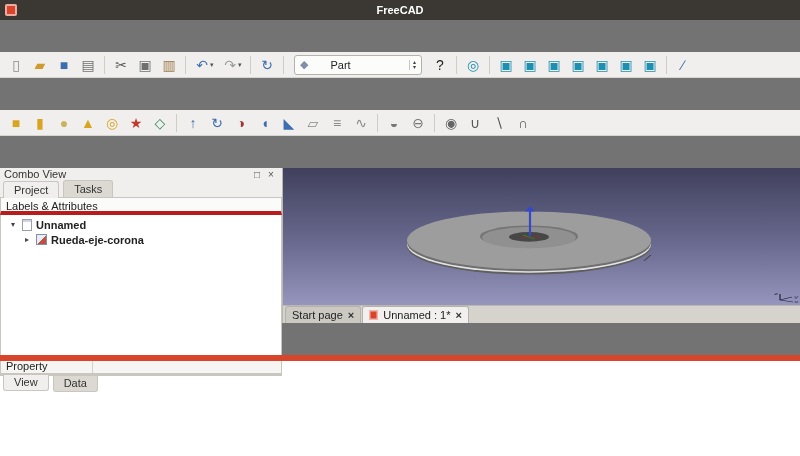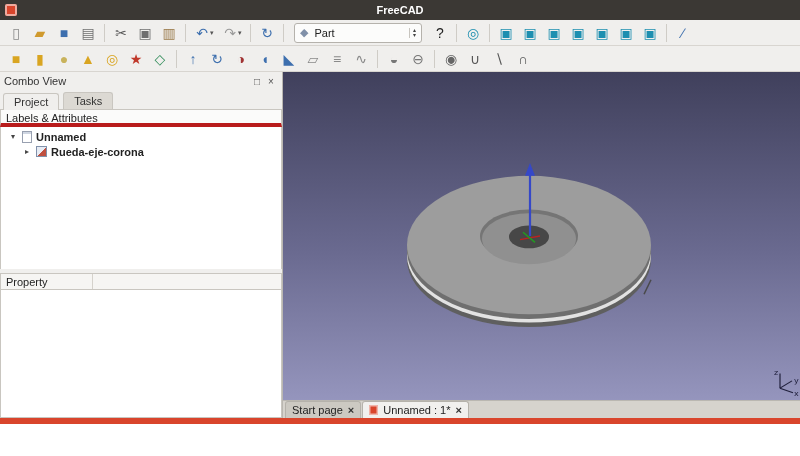--- a/index.html
+++ b/index.html
@@ -1,35 +1,35 @@
 <!DOCTYPE html>
 <html><head>
 <meta charset="utf-8">
 <style>
   * { margin:0; padding:0; box-sizing:border-box; }
   html,body { width:800px; height:456px; overflow:hidden;
     font-family:"Liberation Sans","DejaVu Sans",sans-serif; font-size:11px; color:#222; }
-  .window { width:800px; height:424px; display:flex; flex-direction:column; background:#737373; }
+  .window { width:800px; height:361px; display:flex; flex-direction:column; background:#737373;gap:32px; }
 
   
   .titlebar { height:20px; background:#3b3834; position:relative; display:flex; align-items:center; flex:0 0 auto; }
   .app-icon { position:absolute; left:5px; top:4px; width:12px; height:12px; border-radius:2px;
     background:#d9452c; box-shadow:inset 0 0 0 2px rgba(255,255,255,.55); }
   .win-title { flex:1; text-align:center; color:#fff; font-weight:bold; font-size:11px; }
 
   
   .toolbar { height:26px; background:#f0efed; border-bottom:1px solid #d8d5d0; display:flex; align-items:center; padding:0 4px; flex:0 0 auto; }
   .tb-icon { width:24px; height:22px; display:inline-flex; align-items:center; justify-content:center;
     font-size:14px; line-height:1; border-radius:3px; }
   .tb-caret { font-size:7px; color:#555; width:8px; margin-left:-4px; }
   .tb-sep { width:1px; height:18px; background:#cfccc6; margin:0 4px; flex:0 0 auto; }
   .workbench { display:inline-flex; align-items:center; height:20px; min-width:128px; margin:0 6px;
     background:#fcfcfb; border:1px solid #b5b2ac; border-radius:3px; padding:0 2px 0 5px; }
   .wb-icon { font-size:11px; color:#8090a8; margin-right:6px; }
-  .wb-label { flex:1; color:#222; }
+  .wb-label { flex:1; color:#222;margin-left:16px; }
   .wb-arrows { display:flex; flex-direction:column; align-items:center; border-left:1px solid #c8c5bf;
     padding:0 3px; margin-left:5px; font-size:6px; color:#444; line-height:5px; }
 
   
   .main { flex:1; display:flex; min-height:0; }
 
   
   .combo-view { width:283px; flex:0 0 283px; display:flex; flex-direction:column; background:#f0efed; border-right:1px solid #bab7b1; }
   .dock-header { height:18px; display:flex; align-items:center; padding:0 4px; color:#333; }
   .dock-header .t { flex:1; }
@@ -174,20 +174,24 @@
           <span class="expander">▸</span>
           <span class="obj-icon"></span>
           <span class="tlabel bold">Rueda-eje-corona</span>
         </div>
       </div>
       <div class="splitter"></div>
       <div class="prop-header">
         <span class="prop-col">Property</span>
       </div>
       <div class="prop-body"></div>
+      <div class="tabs-bottom">
+        <span class="tab active">View</span>
+        <span class="tab">Data</span>
+      </div>
     </aside>
 
     <section class="viewport-col">
       <div class="viewport">
         <svg viewBox="0 0 517 360" preserveAspectRatio="none">
 
           <g>
             <ellipse cx="246" cy="206" rx="122" ry="74" fill="#5f5f5f"></ellipse>
             <ellipse cx="246" cy="201" rx="122" ry="74" fill="#e2e2e2"></ellipse>
             <ellipse cx="246" cy="196" rx="122" ry="75" fill="#6f6f6f"></ellipse>

